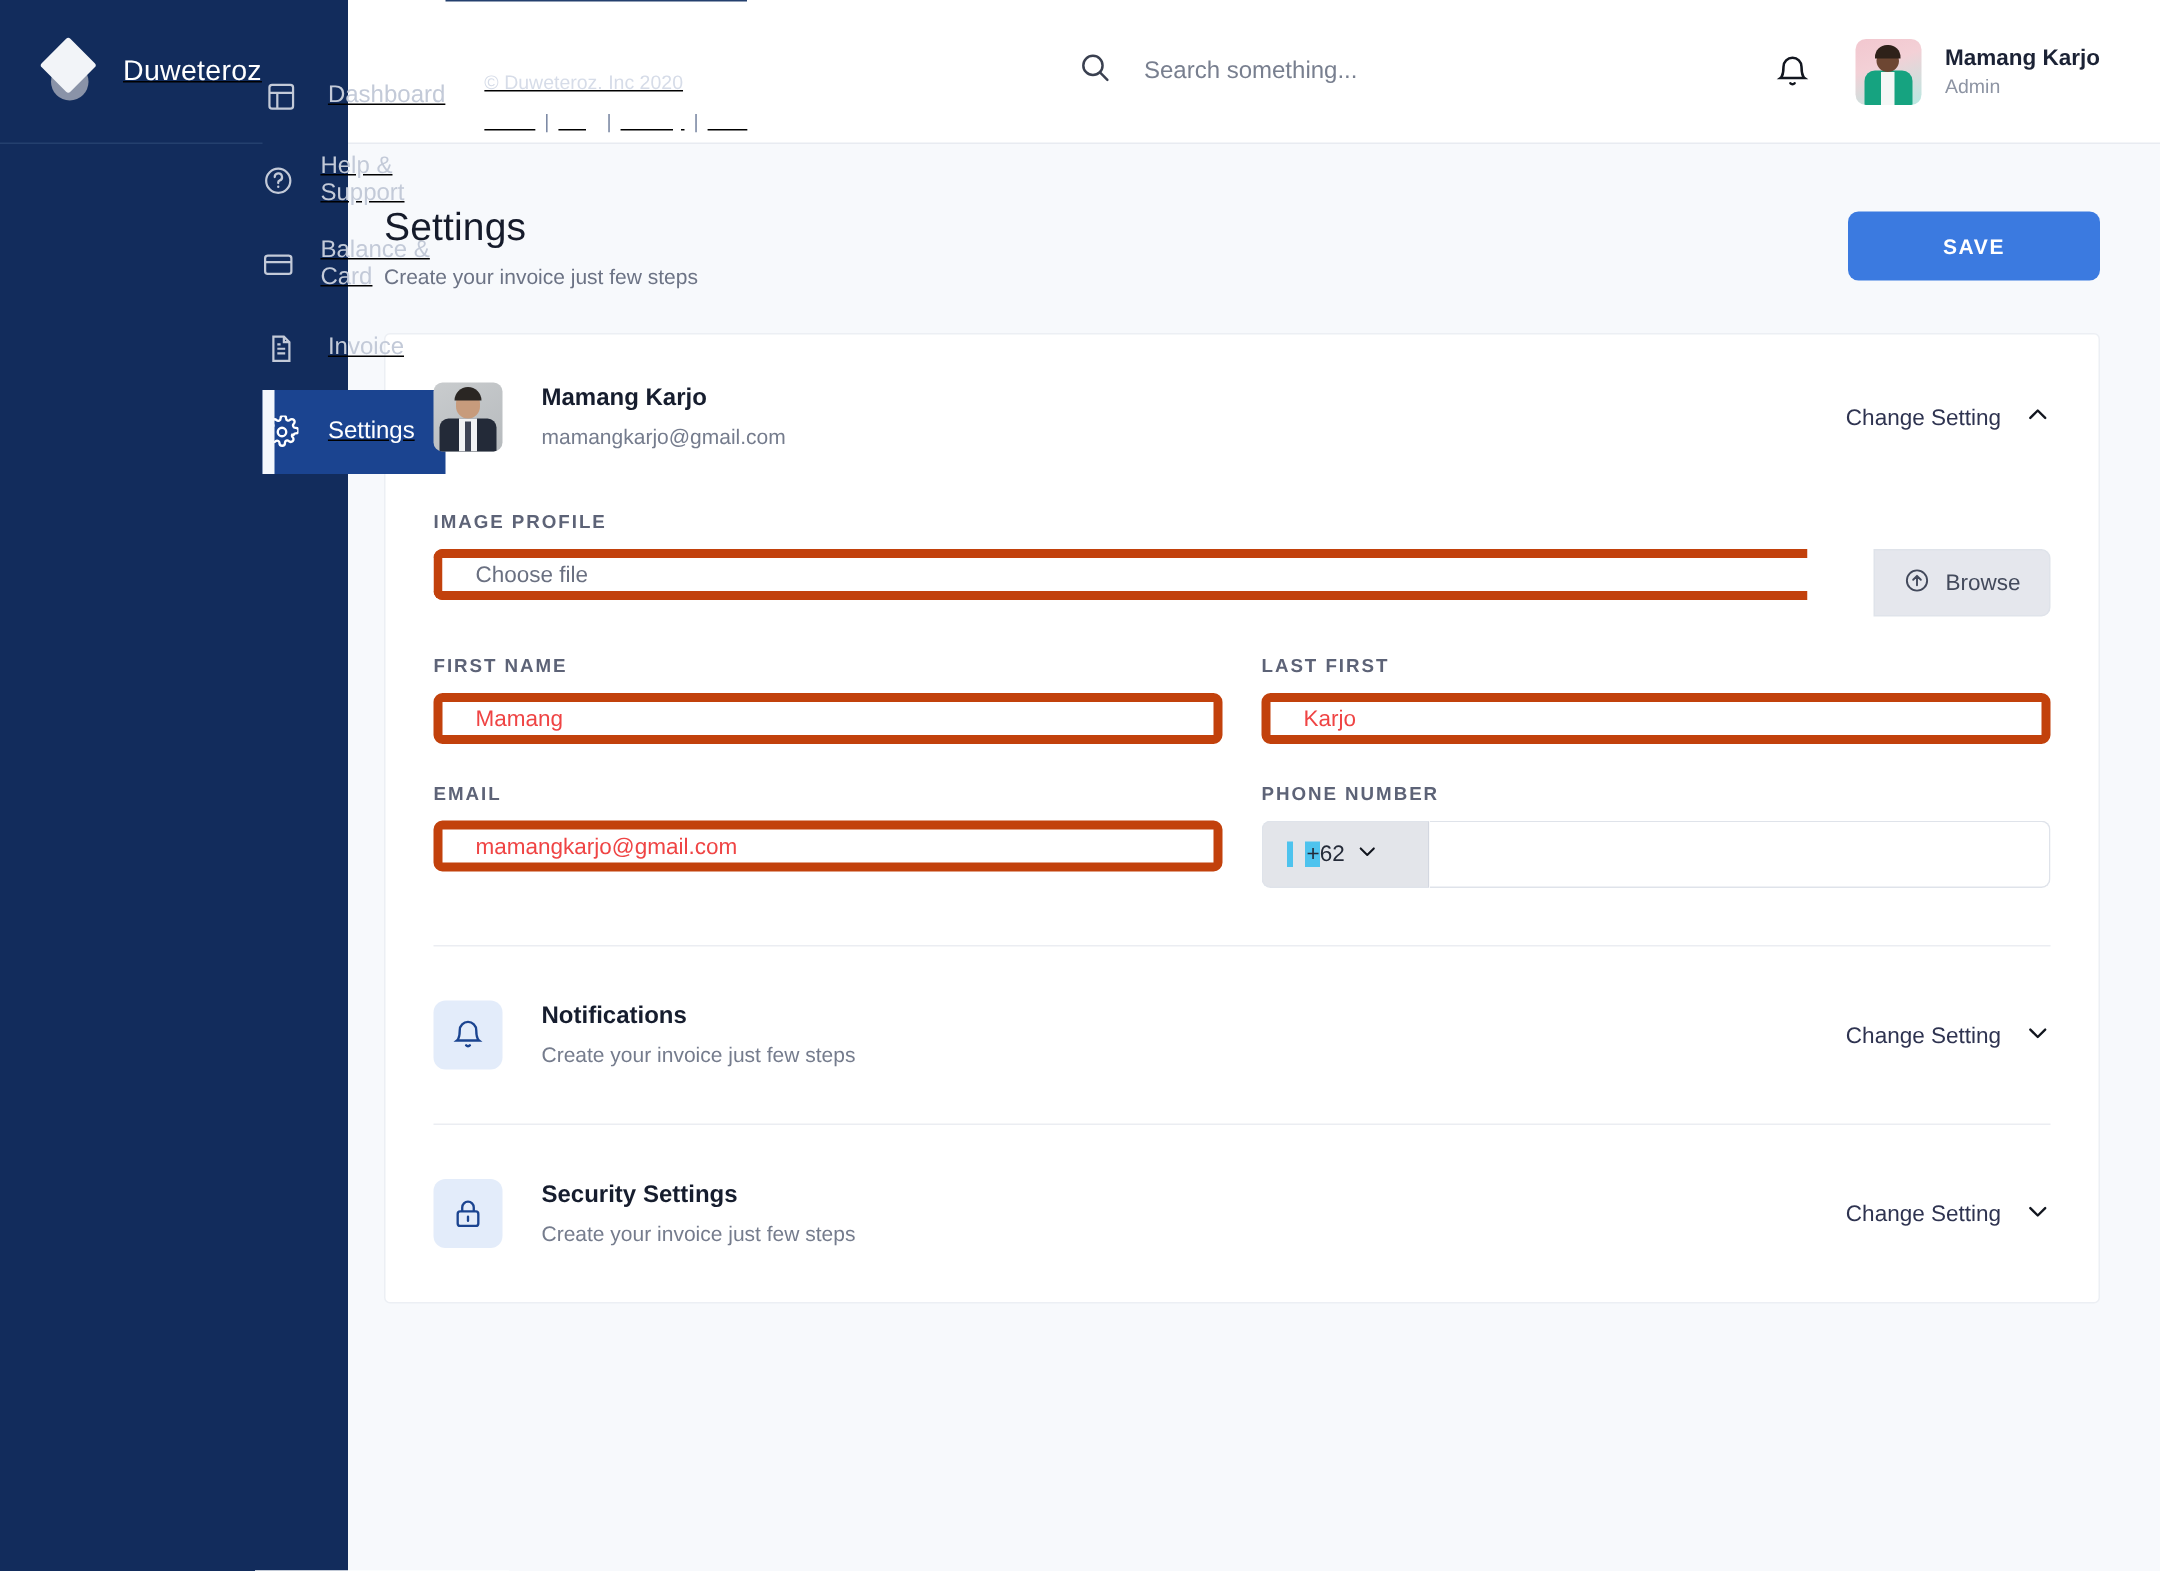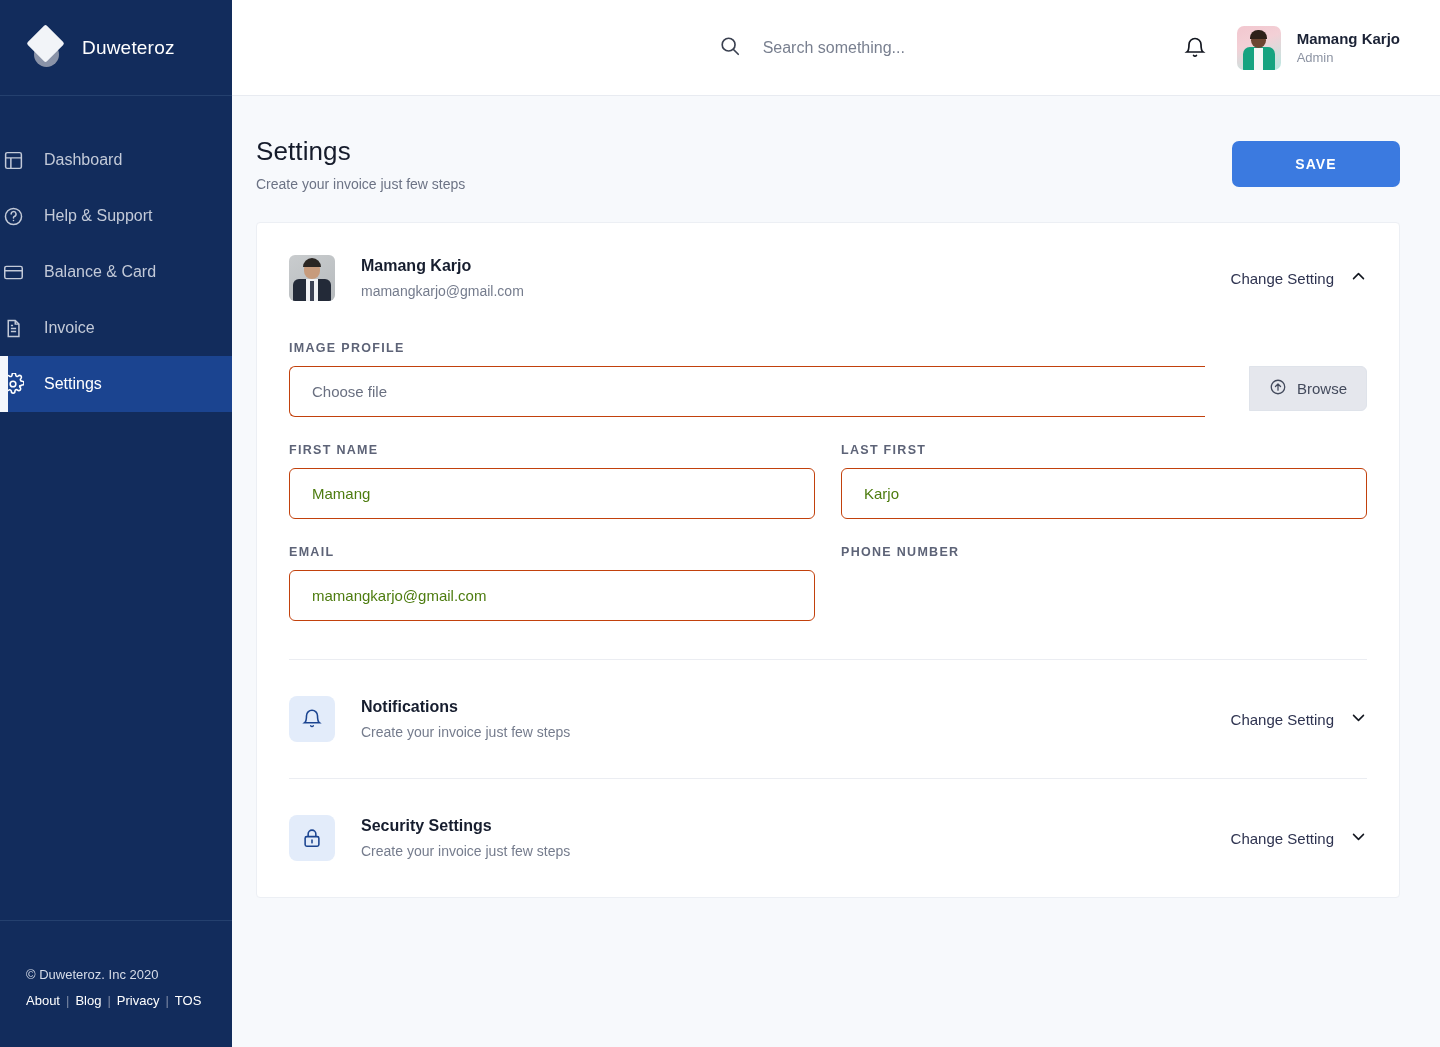--- a/index.html
+++ b/index.html
@@ -8,23 +8,24 @@
     font-family: "Liberation Sans", sans-serif;
     background: #ffffff;
     overflow: hidden;
   }
   .app { display: flex; width: 1440px; height: 1047px; }
 
   
   .sidebar {
     width: 232px; height: 1047px;
     background: #122c5c;
-    display: flex; flex-direction: column;
+    display: flex; flex-direction: row;
     flex: 0 0 232px;
     position: relative;
+    text-decoration: underline;
   }
   .brand {
     height: 96px; display: flex; align-items: center;
     padding-left: 26px; gap: 16px;
     border-bottom: 1px solid #24406e;
   }
   .logo-mark { position: relative; width: 40px; height: 40px; }
   .logo-circle {
     position: absolute; left: 8px; top: 14px;
     width: 25px; height: 25px; border-radius: 50%;
@@ -125,22 +126,22 @@
     font-size: 15px; color: #2e3350;
   }
 
   .form-block { padding-bottom: 38px; }
   .field-label {
     font-size: 12.5px; letter-spacing: 1.3px; color: #5d6377;
     font-weight: bold; margin-bottom: 11px; display: block;
   }
   .field { margin-top: 26px; }
   .input {
-    width: 100%; height: 51px; border: 1px solid #c2410c; border-radius: 6px;
-    padding: 0 22px; font-size: 15px; color: #4d7c0f; outline: none;
+    width: 100%; height: 34px; border: 6px solid #c2410c; border-radius: 6px;
+    padding: 0 22px; font-size: 15px; color: #ef4444; outline: none;
     font-family: "Liberation Sans", sans-serif; background: #ffffff;
   }
   .input::placeholder { color: #6a7081; }
   .file-row { display: flex; }
   .file-row .input {
     border-top-right-radius: 0; border-bottom-right-radius: 0; border-right: none;
   }
   .browse-btn {
     width: 118px; height: 45px; background: #e5e7ed; border: 1px solid #dfe3ea;
     border-top-right-radius: 6px; border-bottom-right-radius: 6px;
@@ -368,20 +369,32 @@
             </div>
           </div>
 
           <div class="two-col">
             <div class="field">
               <label class="field-label">EMAIL</label>
               <input class="input" type="text" value="mamangkarjo@gmail.com" style="">
             </div>
             <div class="field">
               <label class="field-label">PHONE NUMBER</label>
+              <div class="phone-row">
+                <div class="phone-prefix">
+                  <span class="sel-caret"></span>
+                  <span><span class="sel-plus">+</span>62</span>
+                  <span>
+                    <svg width="15" height="15" viewBox="0 0 24 24" fill="none" stroke="#12161f" stroke-width="2.2" stroke-linecap="round" stroke-linejoin="round">
+                        <path d="M5 9l7 7 7-7"></path>
+                      </svg>
+                  </span>
+                </div>
+                <input class="phone-input" type="text" value="" style="">
+              </div>
             </div>
           </div>
 
         </div>
 
         <div class="divider"></div>
 
         <div class="setting-row">
           <div class="setting-left">
             <span class="setting-ico">

